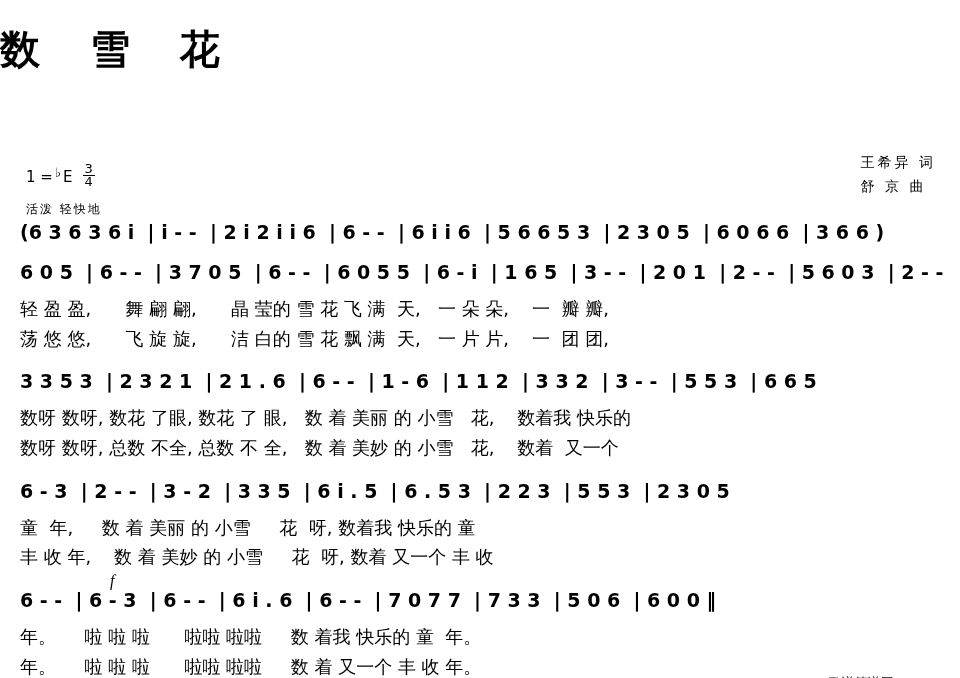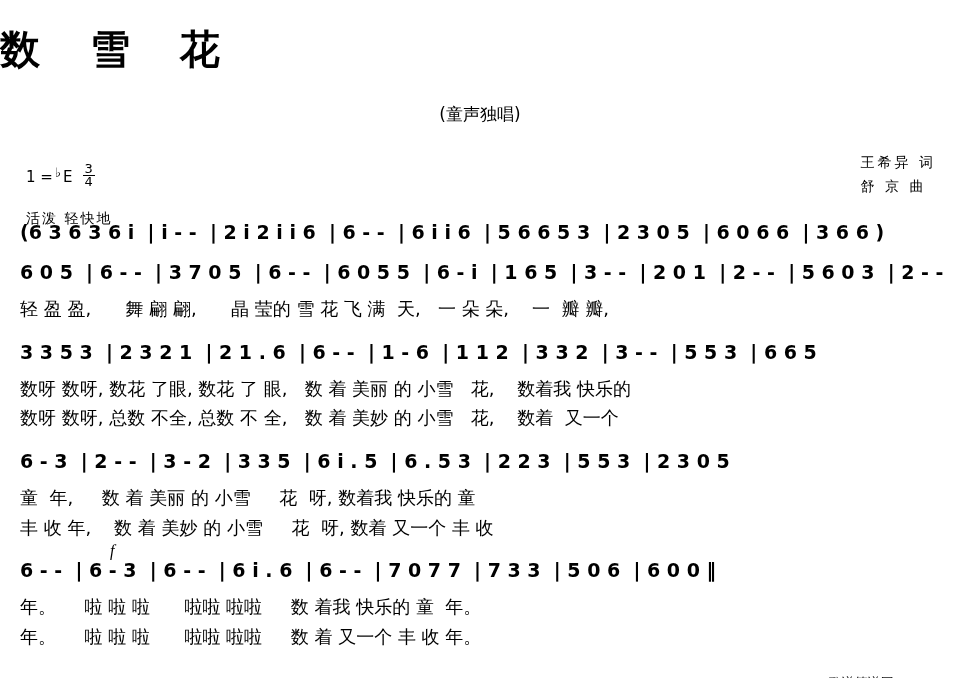--- a/index.html
+++ b/index.html
@@ -58,22 +58,22 @@
     text-align: center;
     line-height: 0.95;
     font-size: 13px;
     margin-left: 8px;
     position: relative;
     top: -1px;
   }
   .timesig .num { display: block; border-bottom: 1px solid #000; padding: 0 2px;}
   .timesig .den { display: block; padding: 0 2px;}
   .tempo {
-    margin-top: 18px;
-    font-size: 14px;
+    margin-top: 10px;
+    font-size: 12px;
     letter-spacing: 2px;
   }
   .meta-right {
     position: absolute;
     right: 24px;
     top: 129px;
     font-size: 14px;
     font-family: "DejaVu Sans", sans-serif;
     text-align: left;
     line-height: 1.7;
@@ -129,21 +129,20 @@
     font-family: "Liberation Serif", serif;
     font-size: 16px;
   }
 </style>
 </head>
 <body>
 
 <div class="sheet">
 
   <div class="title">数 雪 花</div>
-  <div class="subtitle">(童声独唱)</div>
 
   <div class="meta-left">
     <div class="keysig">
       <span>1 =</span>
         <span class="flat">♭</span>
         <span>E</span>
       <span class="timesig">
         <span class="num">3</span>
         <span class="den">4</span>
       </span>
@@ -159,20 +158,21 @@
   <div class="music">
 
     <div class="system">
       <div class="notes">(6 3 6 3 6 i  | i - -  | 2 i 2 i i 6  | 6 - -  | 6 i i 6  | 5 6 6 5 3  | 2 3 0 5  | 6 0 6 6  | 3 6 6 )</div>
     </div>
 
     <div class="system">
       <div class="notes">6 0 5  | 6 - -  | 3 7 0 5  | 6 - -  | 6 0 5 5  | 6 - i  | 1 6 5  | 3 - -  | 2 0 1  | 2 - -  | 5 6 0 3  | 2 - -</div>
       <div class="lyric-block">
         <div class="lyric">轻 盈 盈,      舞 翩 翩,      晶 莹的 雪 花 飞 满  天,   一 朵 朵,    一  瓣 瓣,</div>
+        <div class="lyric">荡 悠 悠,      飞 旋 旋,      洁 白的 雪 花 飘 满  天,   一 片 片,    一  团 团,</div>
       </div>
     </div>
 
     <div class="system" style="margin-top:14px;">
       <div class="notes">3 3 5 3  | 2 3 2 1  | 2 1 . 6  | 6 - -  | 1 - 6  | 1 1 2  | 3 3 2  | 3 - -  | 5 5 3  | 6 6 5</div>
       <div class="lyric-block">
         <div class="lyric">数呀 数呀, 数花 了眼, 数花 了 眼,   数 着 美丽 的 小雪   花,    数着我 快乐的</div>
         <div class="lyric">数呀 数呀, 总数 不全, 总数 不 全,   数 着 美妙 的 小雪   花,    数着  又一个</div>
       </div>
     </div>

